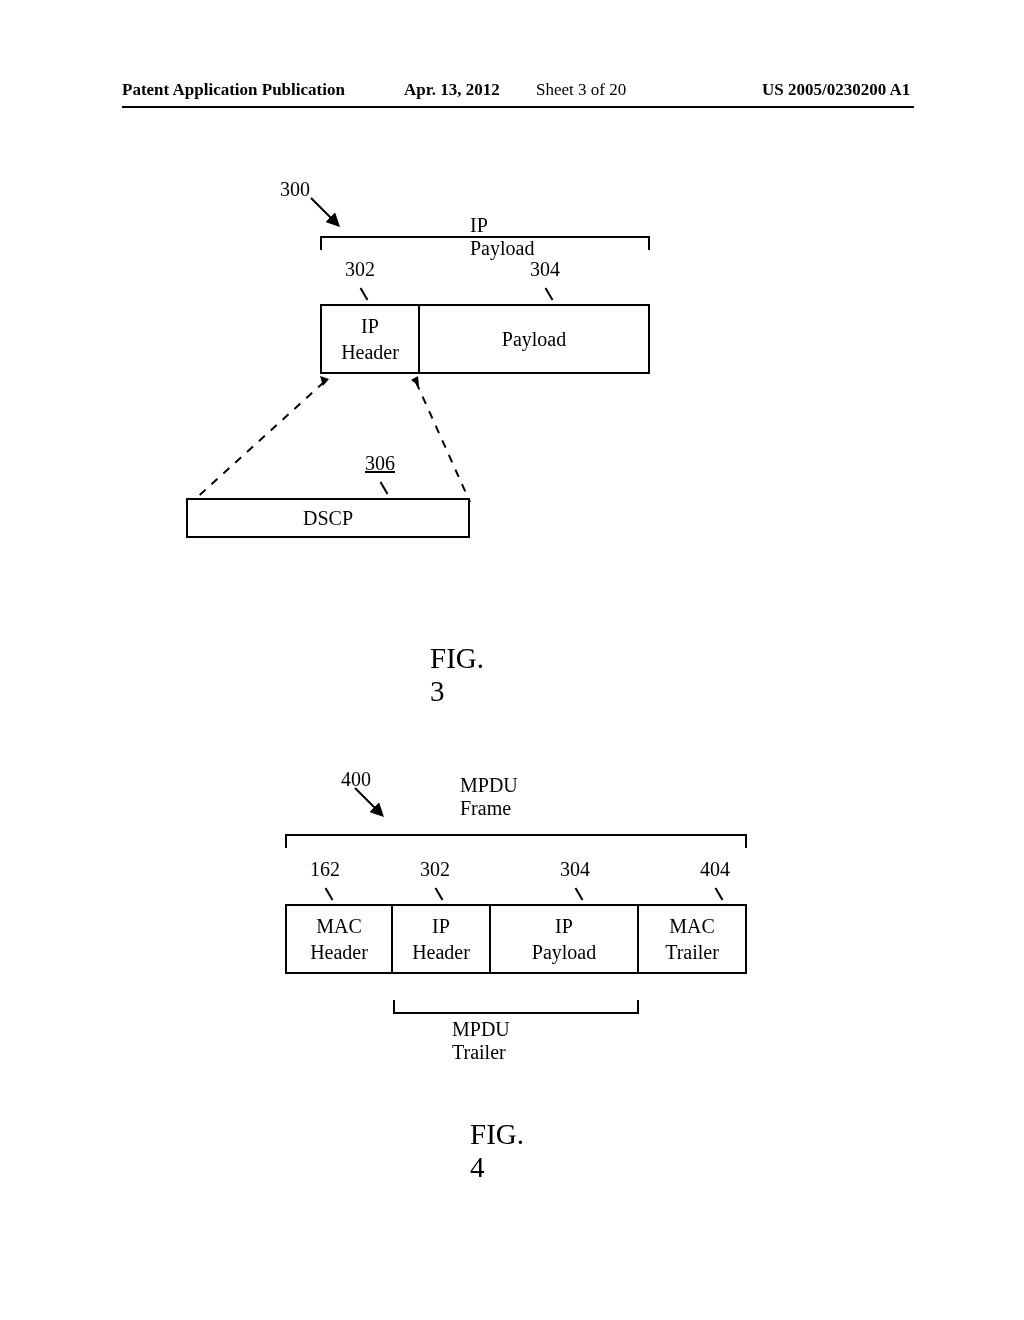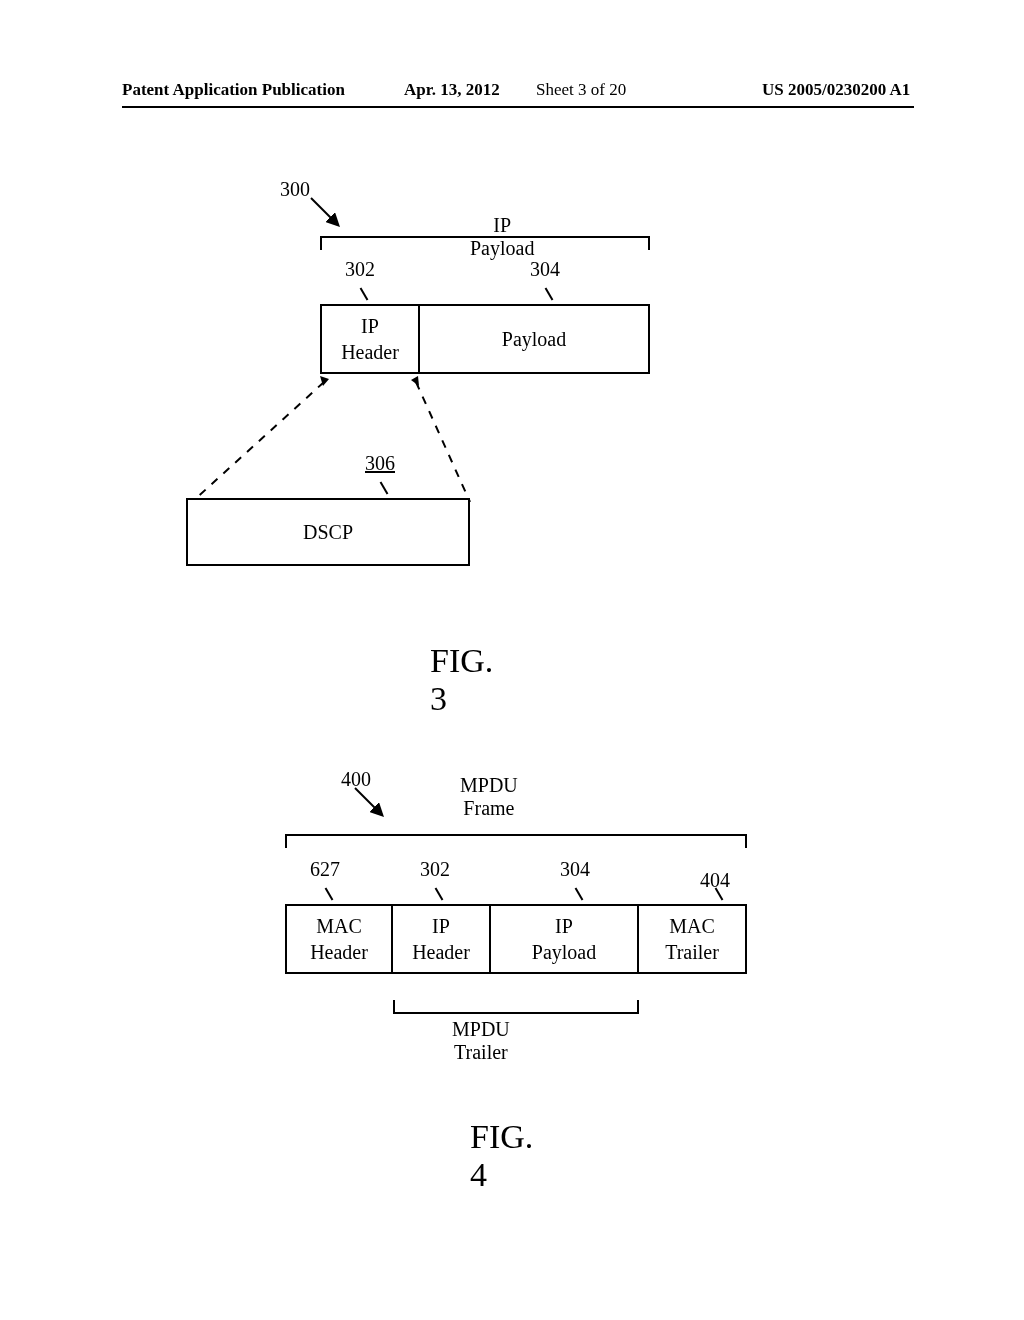--- a/index.html
+++ b/index.html
@@ -52,24 +52,23 @@
     
     .content {
       position: absolute;
       left: 0;
       top: 0;
     }
     
     .label {
       font-size: 20px;
       position: absolute;
-      text-align: center;
     }
     .fig-title {
-      font-size: 34px;
+      font-size: 29px;
       position: absolute;
     }
     
     .box {
       position: absolute;
       border: 2px solid #000;
       background: #fff;
       display: flex;
       align-items: center;
       justify-content: center;
@@ -152,45 +151,45 @@
     <line x1="144" y1="8" x2="12" y2="128" stroke="#000" stroke-width="2" stroke-dasharray="8,8"></line>
     <line x1="236" y1="8" x2="290" y2="128" stroke="#000" stroke-width="2" stroke-dasharray="8,8"></line>
 
     <path d="M 140 2 L 149 5 L 143 12 z" fill="#000"></path>
     <path d="M 238 2 L 231 6 L 239 12 z" fill="#000"></path>
   </svg>
 
   <div class="label" style="left:365px; top:452px;text-decoration:underline;">306</div>
   <div class="tick-slash" style="left:377px; top:487px;"></div>
 
-  <div class="box" style="left:186px; top:498px; width:284px; height:68px;">
+  <div class="box" style="left:186px; top:498px; width:284px; height:40px;">
     <span>DSCP</span>
   </div>
 
   <div class="fig-title" style="left:430px; top:642px;">FIG. 3</div>
 
   <div class="label" style="left:325px; top:768px;margin-left:16px;">400</div>
   <svg class="arrow-svg" style="left:352px; top:785px; width:40px; height:40px;">
     <line x1="3" y1="3" x2="30" y2="30" stroke="#000" stroke-width="2" marker-end="url(#ah1)"></line>
   </svg>
 
   <div class="label" style="left:460px; top:774px;">MPDU Frame</div>
 
   <div class="bracket-top" style="left:285px; top:834px; width:462px; height:14px;"></div>
 
-  <div class="label" style="left:310px; top:858px;">627</div>
+  <div class="label" style="left:310px; top:858px;">162</div>
   <div class="tick-slash" style="left:322px; top:893px;"></div>
 
   <div class="label" style="left:420px; top:858px;">302</div>
   <div class="tick-slash" style="left:432px; top:893px;"></div>
 
   <div class="label" style="left:560px; top:858px;">304</div>
   <div class="tick-slash" style="left:572px; top:893px;"></div>
 
-  <div class="label" style="left:700px; top:858px;margin-top:11px;">404</div>
+  <div class="label" style="left:700px; top:858px;">404</div>
   <div class="tick-slash" style="left:712px; top:893px;"></div>
 
   <div class="box" style="left:285px; top:904px; width:108px; height:70px;">
     <span class="inner-box-text" style="white-space:pre-line;">MAC
 Header</span>
   </div>
   <div class="box" style="left:391px; top:904px; width:100px; height:70px;">
     <span class="inner-box-text" style="white-space:pre-line;">IP
 Header</span>
   </div>

